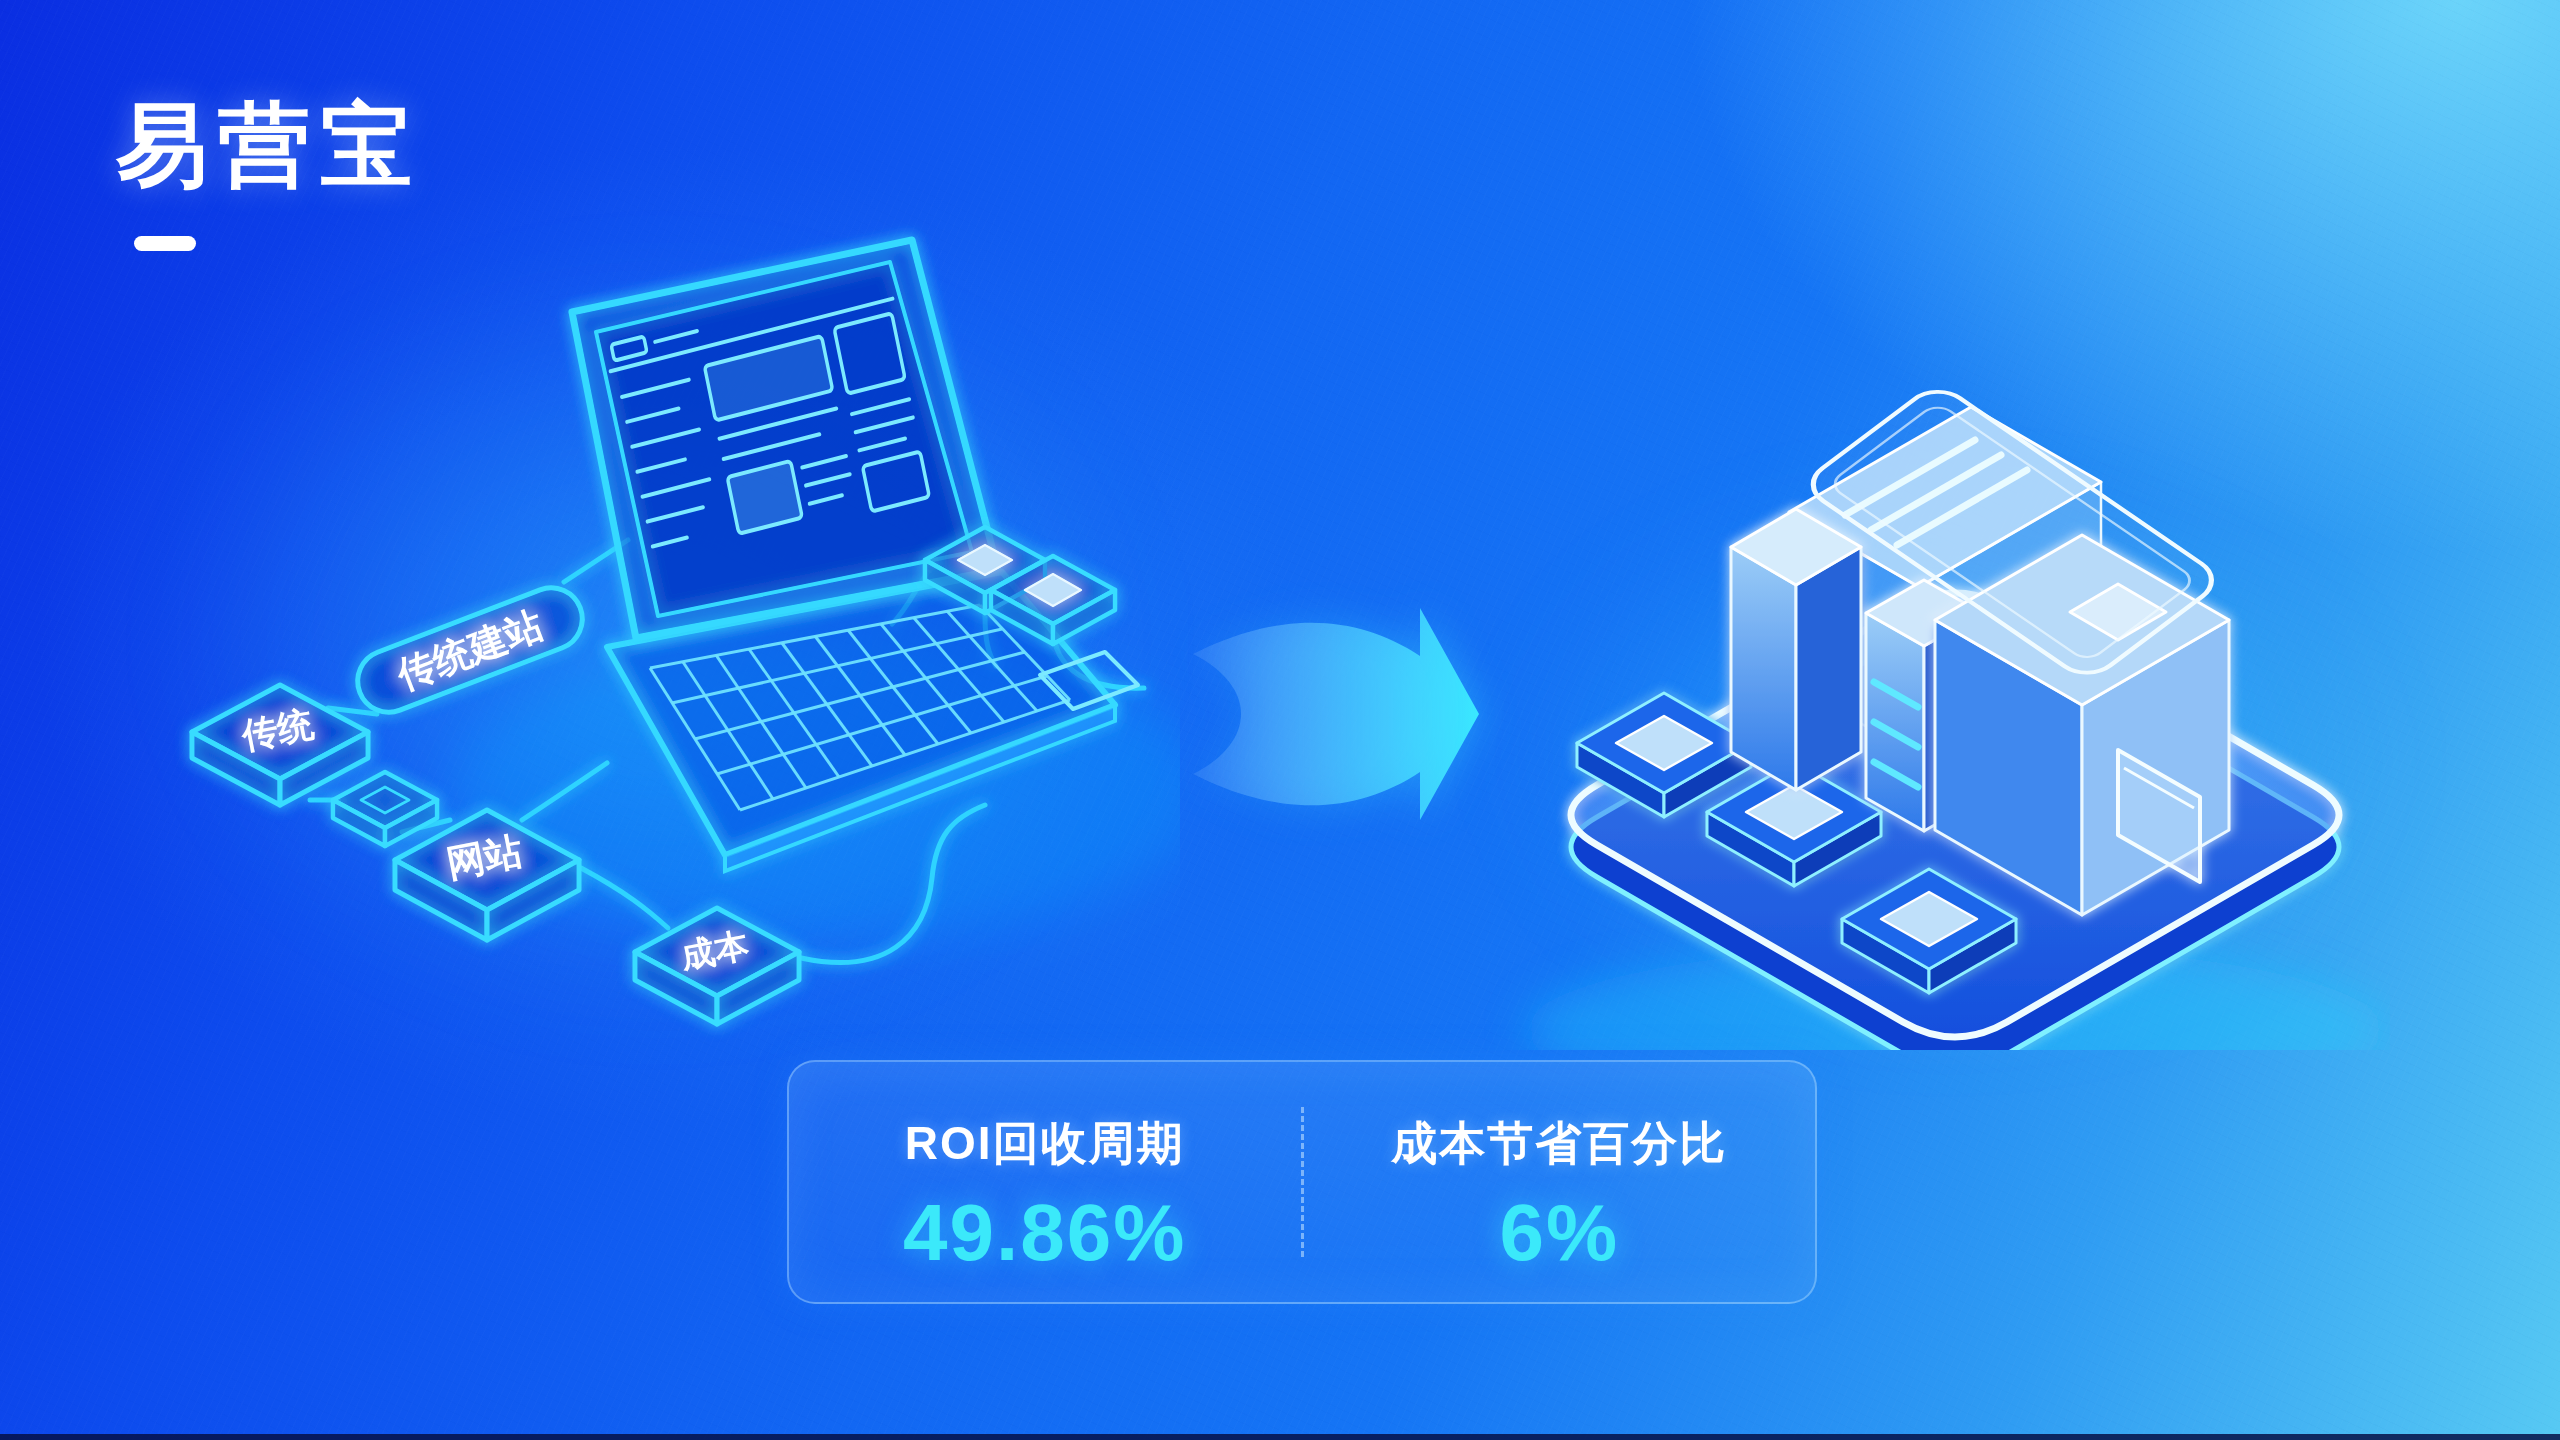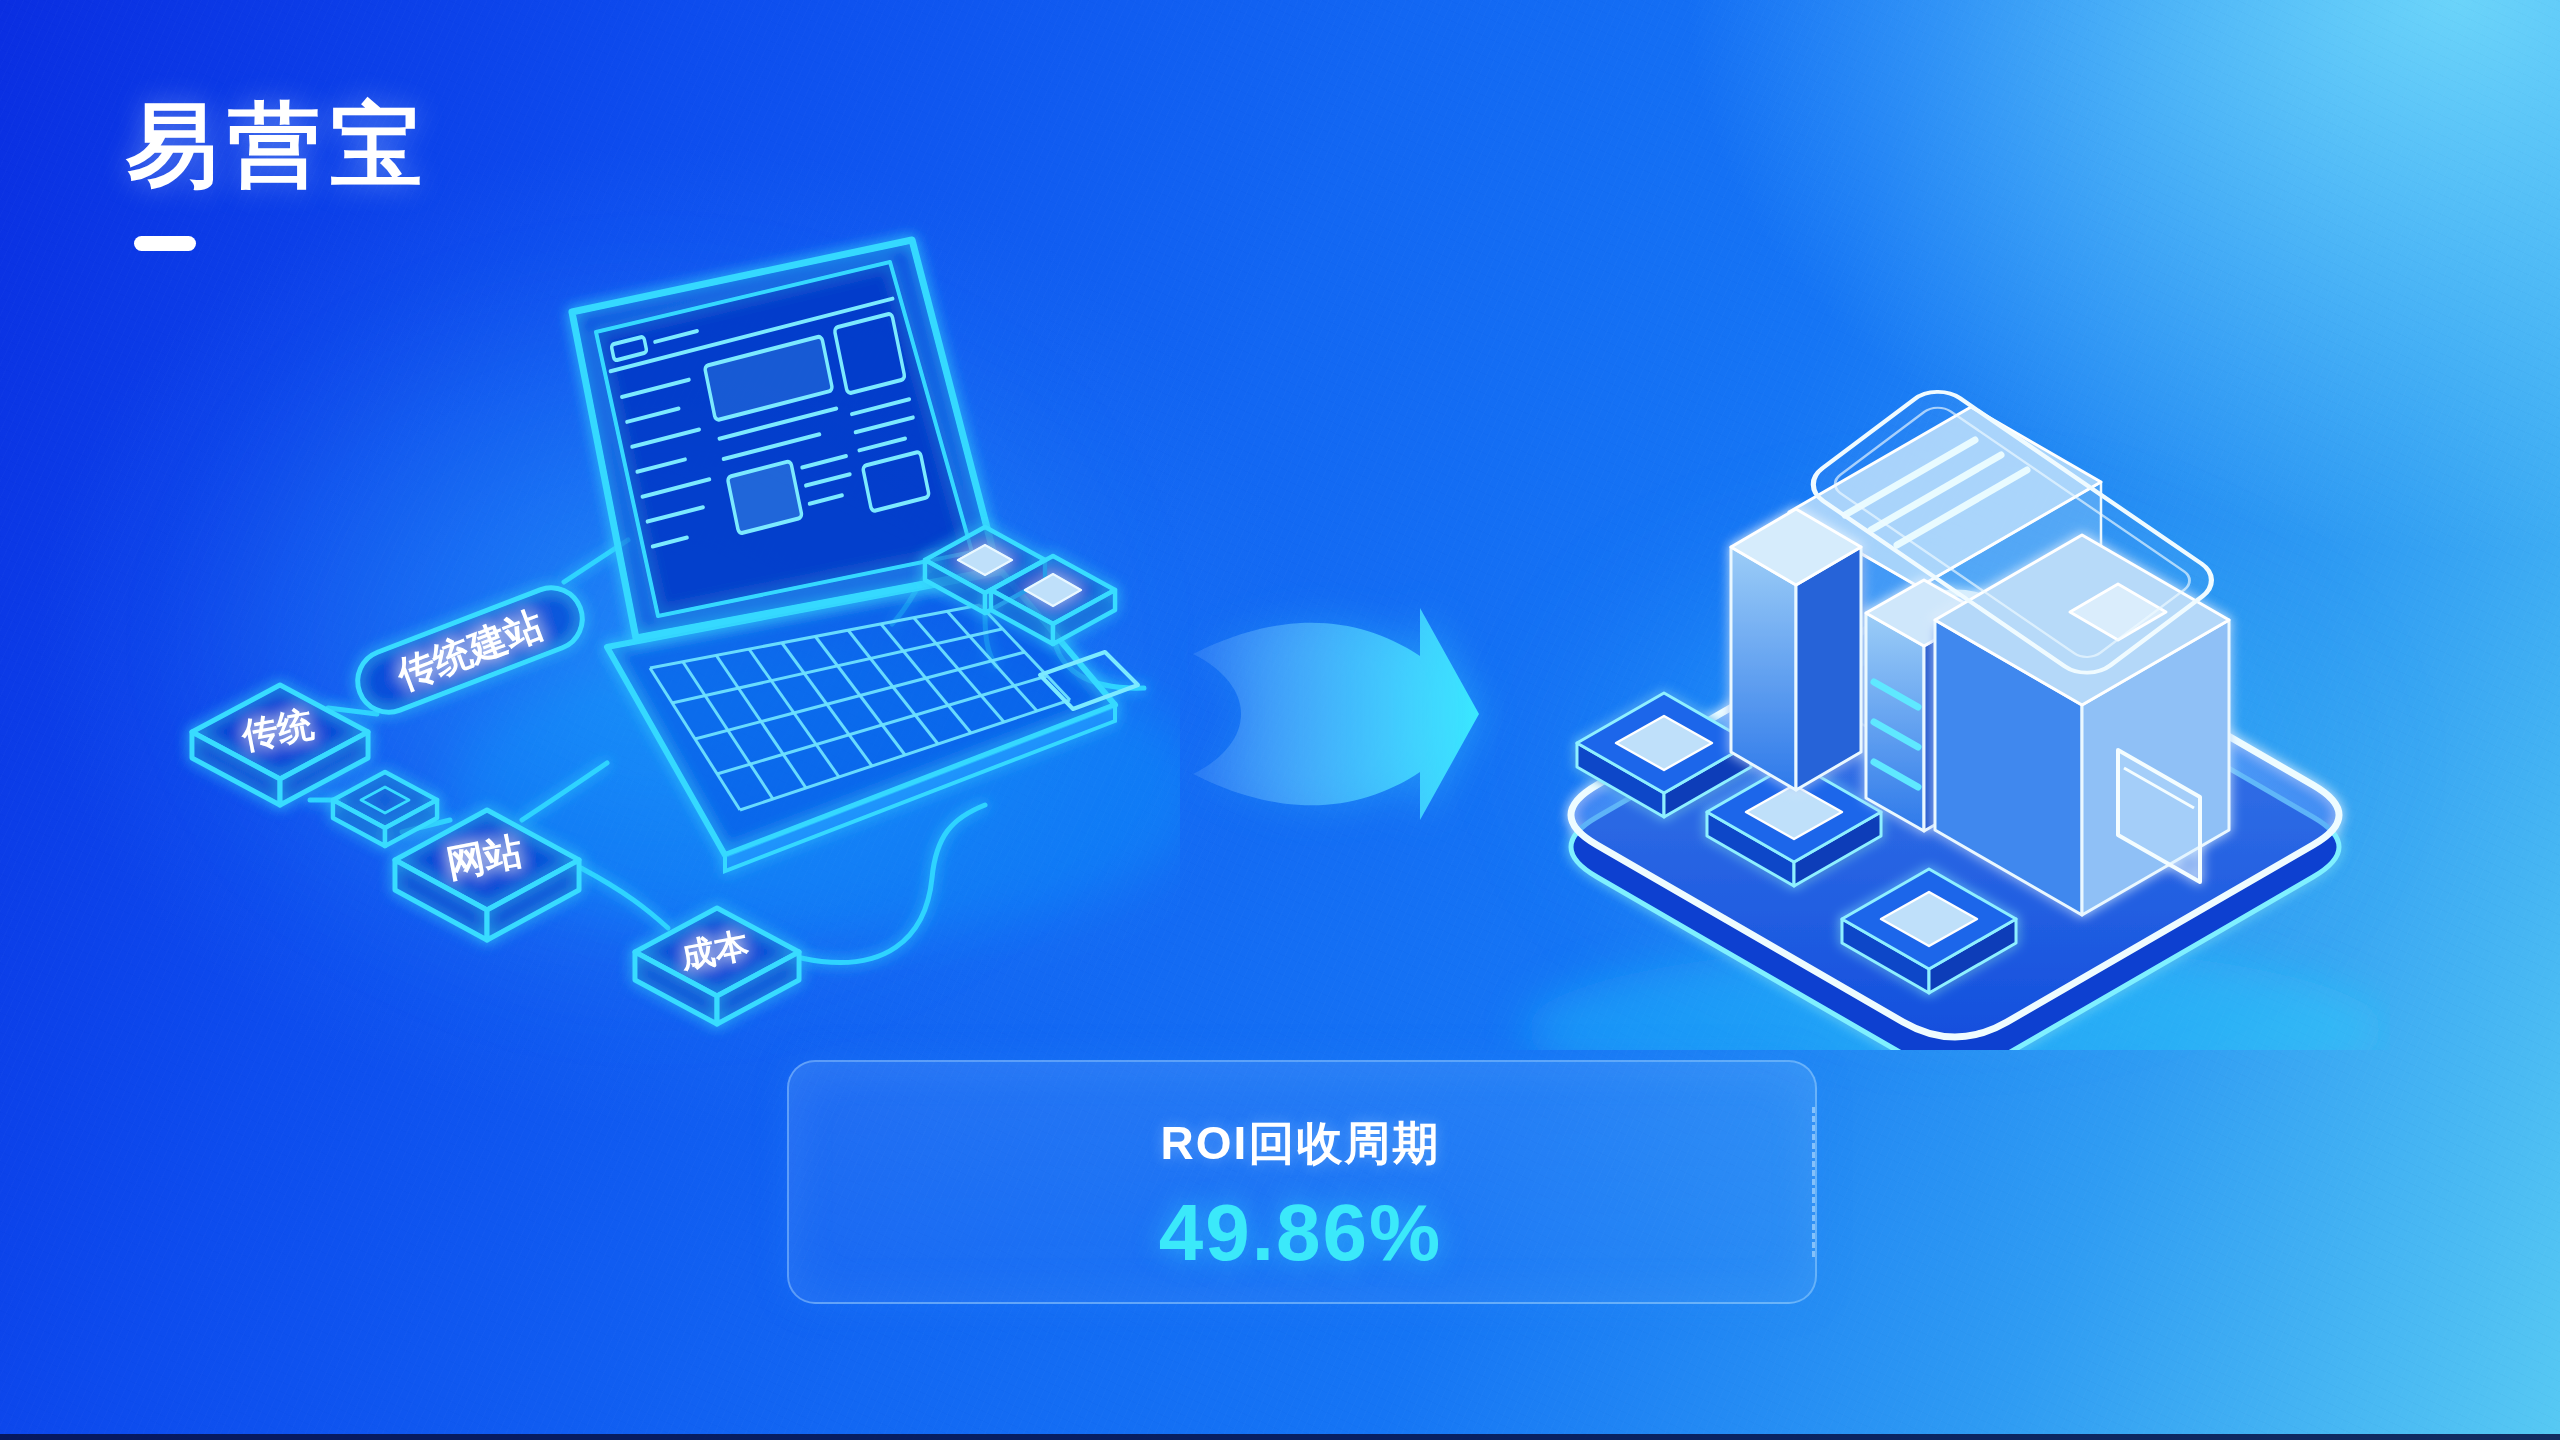--- a/index.html
+++ b/index.html
@@ -14,21 +14,21 @@
   .texture{position:absolute;inset:0;pointer-events:none;opacity:.5;
     background:
      repeating-linear-gradient(115deg, rgba(255,255,255,0.03) 0 1px, transparent 1px 7px),
      repeating-linear-gradient(25deg, rgba(0,30,140,0.03) 0 1px, transparent 1px 9px);}
   .glow-spot{position:absolute;border-radius:50%;filter:blur(46px);pointer-events:none;}
   .glow-left{left:170px;top:260px;width:980px;height:760px;
     background:radial-gradient(closest-side, rgba(40,200,255,0.30), rgba(40,200,255,0));}
   .glow-right{left:1500px;top:480px;width:900px;height:560px;
     background:radial-gradient(closest-side, rgba(60,210,255,0.33), rgba(60,210,255,0));}
 
-  .title{position:absolute;left:126px;top:84px;font-size:92px;font-weight:900;
+  .title{position:absolute;left:116px;top:84px;font-size:92px;font-weight:900;
     color:#ffffff;letter-spacing:10px;text-shadow:0 0 28px rgba(220,245,255,0.35);}
   .title-dash{position:absolute;left:134px;top:236px;width:62px;height:15px;border-radius:8px;background:#ffffff;}
 
   .illus{position:absolute;}
   #left-illus{left:140px;top:220px;}
   #arrow-wrap{left:1185px;top:592px;width:300px;height:245px;filter:drop-shadow(0 0 20px rgba(60,220,255,0.45));}
   #right-illus{left:1470px;top:290px;}
 
   .stats-card{position:absolute;left:787px;top:1060px;width:1026px;height:240px;
     border-radius:28px;border:2px solid rgba(175,222,255,0.45);
@@ -303,15 +303,19 @@
     <rect x="17" y="17" width="137" height="315" rx="16" fill="none" stroke="rgba(240,251,255,0.65)" stroke-width="2.5"></rect>
   </g>
 </svg>
 
 <div class="stats-card">
   <div class="stat">
     <div class="stat-label">ROI回收周期</div>
     <div class="stat-value">49.86%</div>
   </div>
   <div class="stat-divider"></div>
+  <div class="stat">
+    <div class="stat-label">成本节省百分比</div>
+    <div class="stat-value">6%</div>
+  </div>
 </div>
 
 <div class="bottom-strip"></div>
 
 </body></html>

